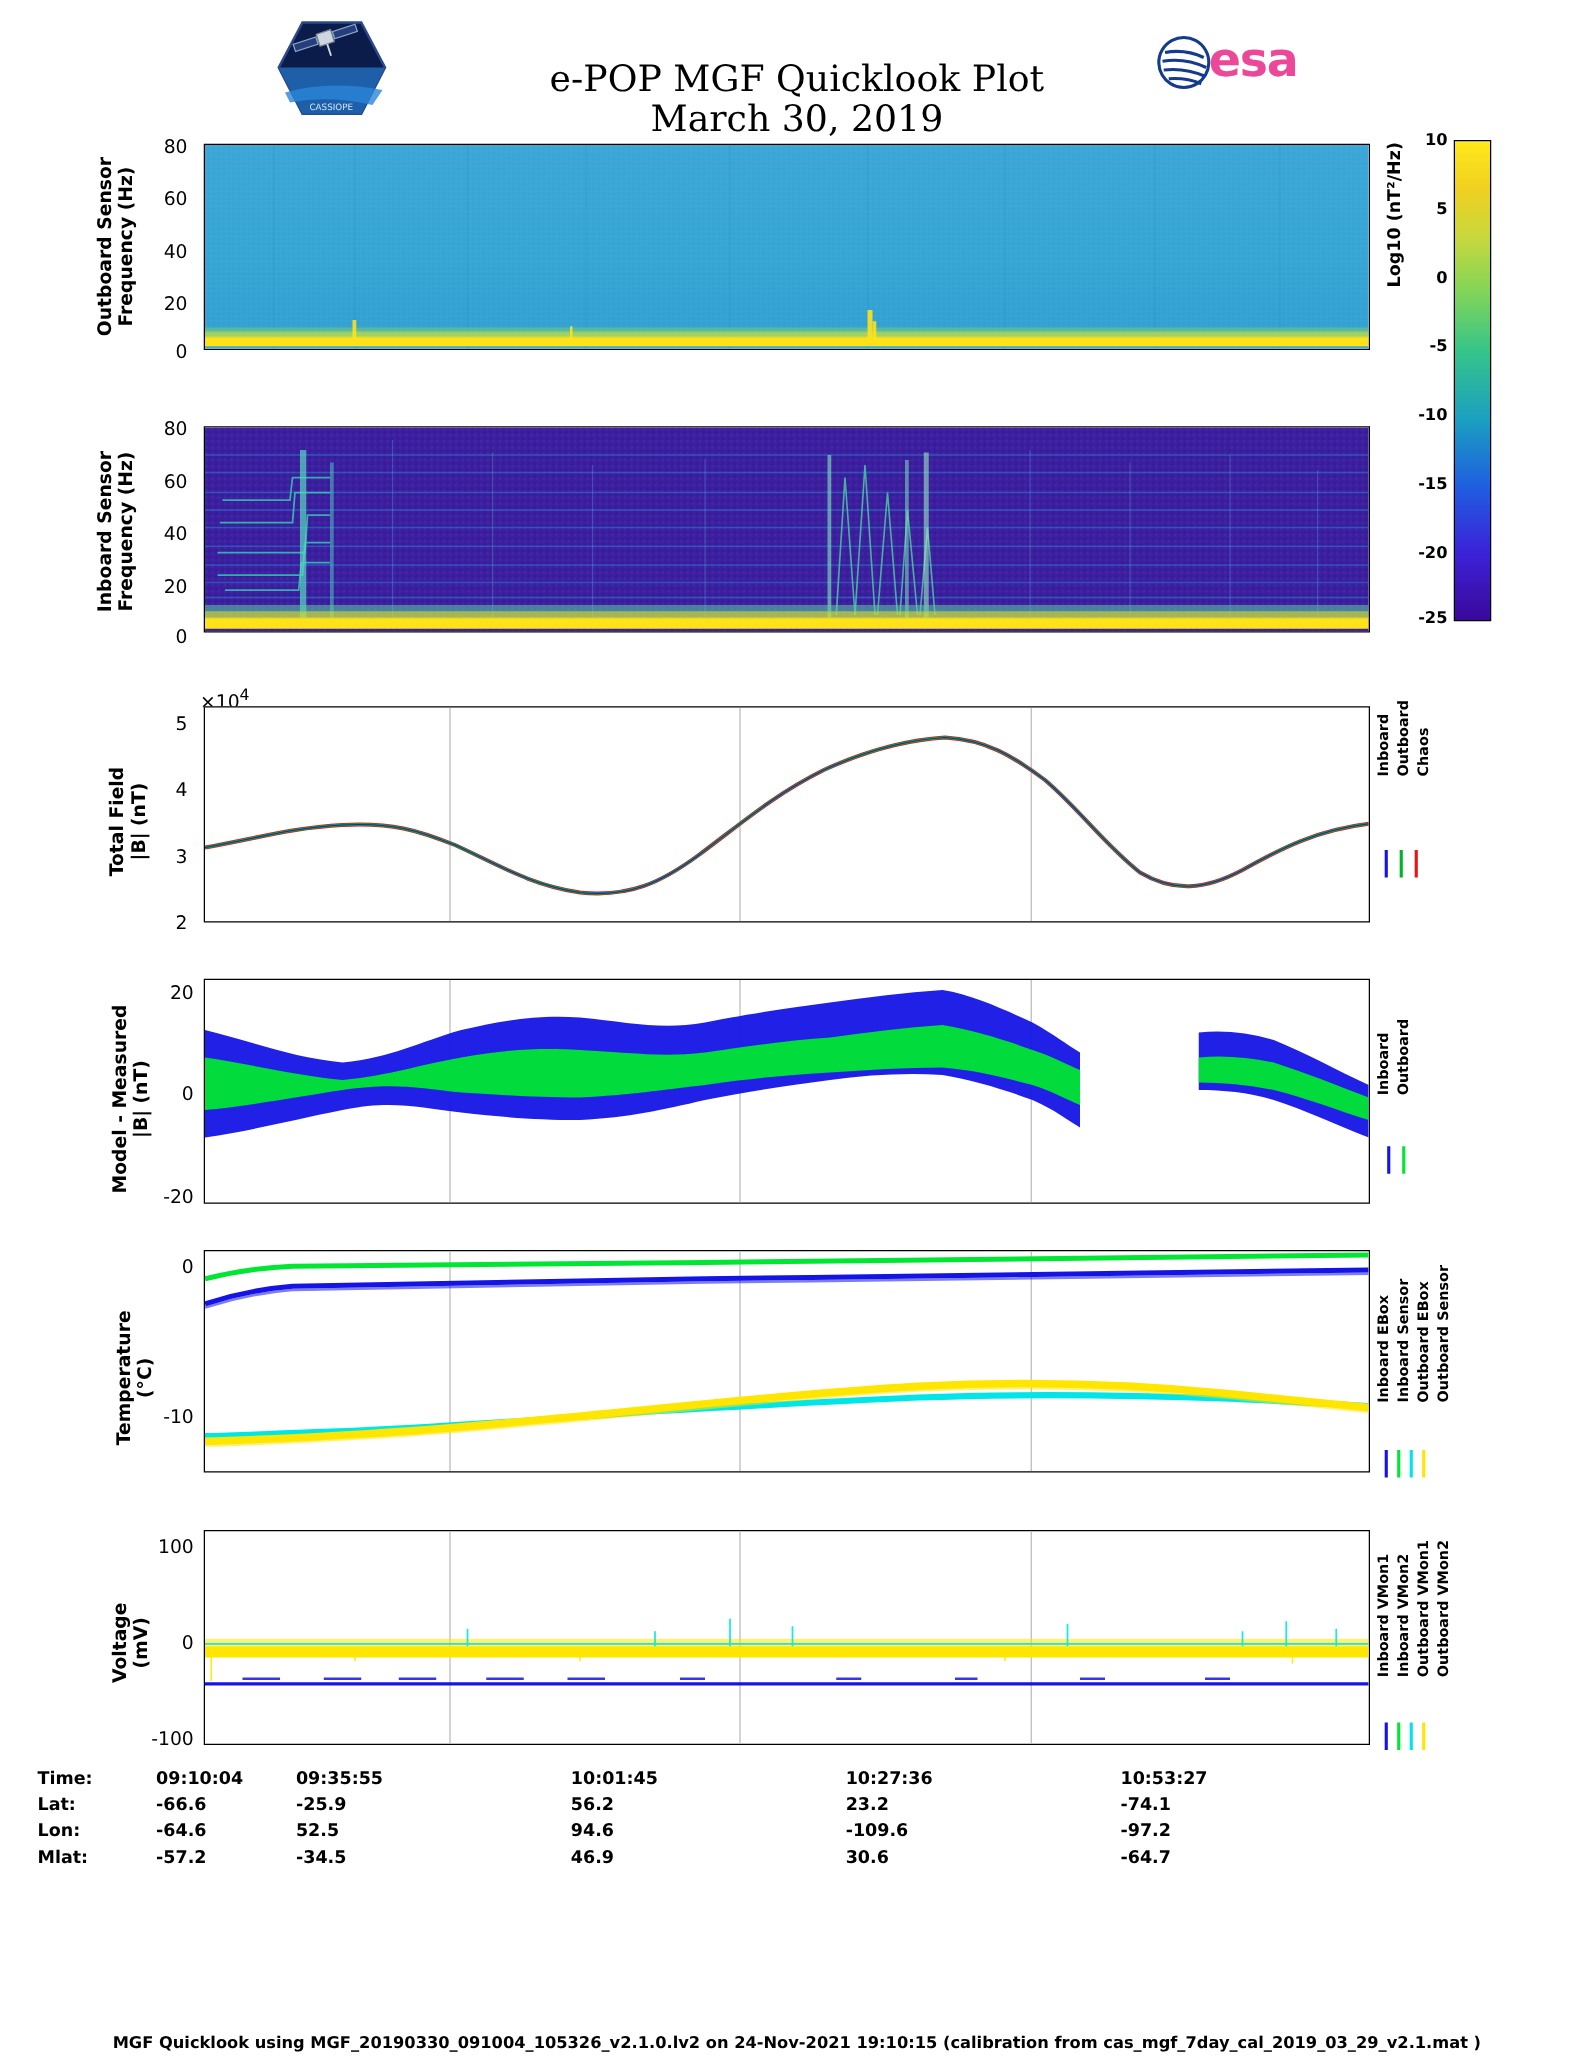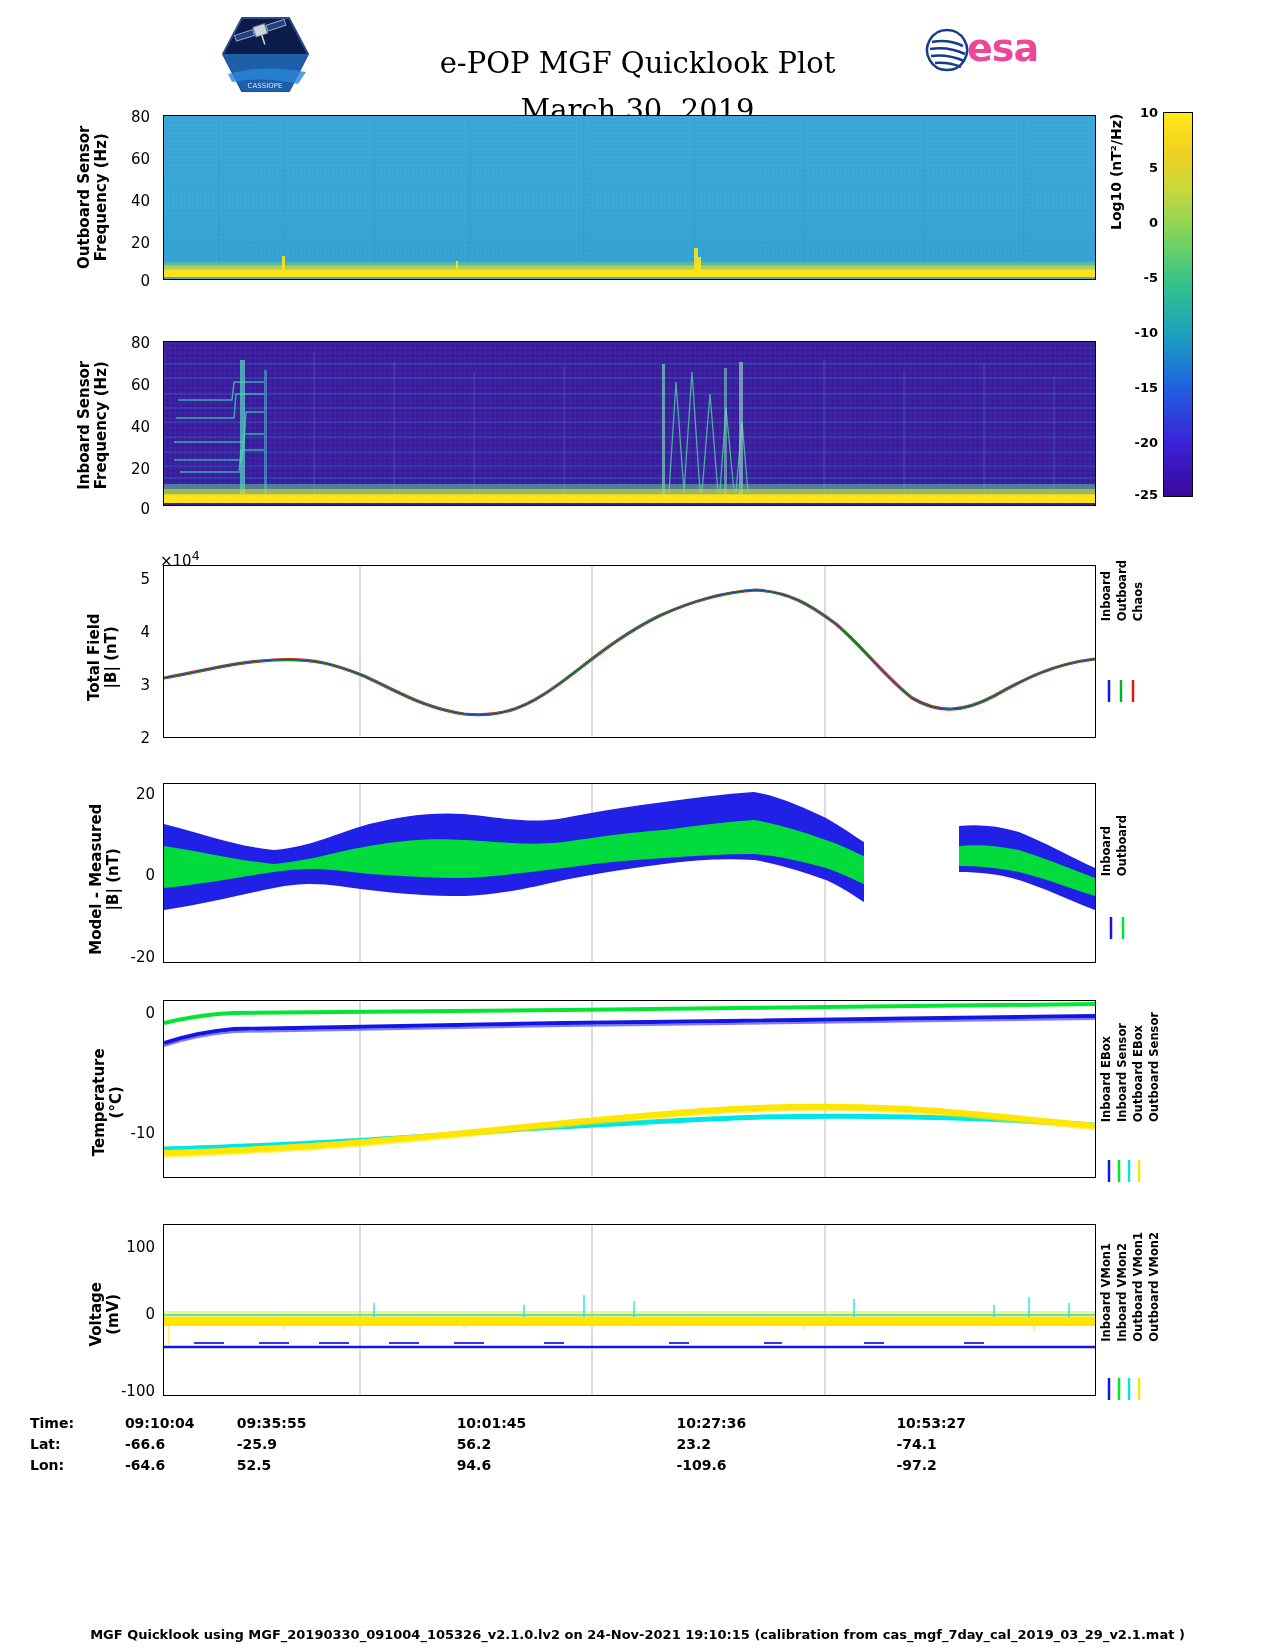--- a/index.html
+++ b/index.html
@@ -1,18 +1,18 @@
 <!DOCTYPE html>
 <html><head>
 <meta charset="utf-8">
 <style>
   html,body{margin:0;padding:0;background:#fff;}
   body{width:1275px;height:1650px;position:relative;font-family:"DejaVu Sans","Liberation Sans",sans-serif;color:#000;}
   .title{position:absolute;left:0;right:0;top:28px;text-align:center;font-family:"DejaVu Serif","Liberation Serif",serif;font-size:29px;margin-top:18px;}
-  .subtitle{position:absolute;left:0;right:0;top:78px;text-align:center;font-family:"DejaVu Serif","Liberation Serif",serif;font-size:29px;margin-top:15px;}
+  .subtitle{position:absolute;left:0;right:0;top:78px;text-align:center;font-family:"DejaVu Serif","Liberation Serif",serif;font-size:29px;}
   .logo-sat{position:absolute;left:218px;top:12px;width:95px;height:85px;}
   .esa{position:absolute;left:925px;top:28px;width:118px;height:44px;}
   .esa .esa-text{position:absolute;left:42px;top:-2px;font-family:"DejaVu Sans","Liberation Sans",sans-serif;font-weight:bold;font-size:38px;color:#ec4899;letter-spacing:-1px;}
   .panel{position:absolute;border:1px solid #000;background:#fff;box-sizing:border-box;overflow:hidden;}
   .ylab{position:absolute;transform-origin:50% 50%;font-weight:bold;font-size:15px;text-align:center;line-height:1.15;}
   .ytick{position:absolute;font-size:15px;text-align:right;}
   .legend{position:absolute;font-weight:bold;font-size:11.5px;line-height:1.05;}
   .legend span{writing-mode:vertical-rl;transform:rotate(180deg);display:inline-block;}
   .cbar{position:absolute;left:1163px;top:112px;width:28px;height:383px;border:1px solid #000;
         background:linear-gradient(to top,#3b089b 0%,#3b22d8 14%,#1f5fe0 28%,#1ba0c0 42%,#35c48a 56%,#7ed45a 68%,#c8d83c 80%,#f0d021 90%,#ffe81a 100%);}
@@ -292,21 +292,21 @@
       <line x1="5" y1="2" x2="5" y2="24" stroke="#1414e6" stroke-width="2.5"></line>
       <line x1="15" y1="2" x2="15" y2="24" stroke="#00e632" stroke-width="2.5"></line>
       <line x1="25" y1="2" x2="25" y2="24" stroke="#00e6e6" stroke-width="2.5"></line>
       <line x1="35" y1="2" x2="35" y2="24" stroke="#ffe600" stroke-width="2.5"></line>
     </svg>
 </div>
 
 <div class="ylab" style="left:10px;top:1297px;width:190px;transform:rotate(-90deg);">
   Voltage<br>(mV)
 </div>
-<div class="ytick" style="left:100px;top:1228px;width:55px;margin-top:10px;">100</div>
+<div class="ytick" style="left:100px;top:1228px;width:55px;">100</div>
 <div class="ytick" style="left:110px;top:1305px;width:45px;">0</div>
 <div class="ytick" style="left:94px;top:1382px;width:61px;">-100</div>
 <div class="panel" style="left:163px;top:1224px;width:933px;height:172px;">
   <svg width="931" height="170" viewBox="0 0 931 170" preserveAspectRatio="none">
     <g stroke="#bbb" stroke-width="1">
       <line x1="196" y1="0" x2="196" y2="170"></line>
       <line x1="428" y1="0" x2="428" y2="170"></line>
       <line x1="661" y1="0" x2="661" y2="170"></line>
     </g>
     <rect x="0" y="92" width="931" height="9" fill="#ffe600"></rect>
@@ -377,15 +377,23 @@
     <span class="c">-74.1</span>
   </div>
   <div class="row">
     <span class="lbl">Lon:</span>
     <span class="c0">-64.6</span>
     <span class="c">52.5</span>
     <span class="c">94.6</span>
     <span class="c">-109.6</span>
     <span class="c">-97.2</span>
   </div>
+  <div class="row">
+    <span class="lbl">Mlat:</span>
+    <span class="c0">-57.2</span>
+    <span class="c">-34.5</span>
+    <span class="c">46.9</span>
+    <span class="c">30.6</span>
+    <span class="c">-64.7</span>
+  </div>
 </div>
 
 <div class="footer">MGF Quicklook using MGF_20190330_091004_105326_v2.1.0.lv2 on 24-Nov-2021 19:10:15 (calibration from cas_mgf_7day_cal_2019_03_29_v2.1.mat )</div>
 
 </body></html>

